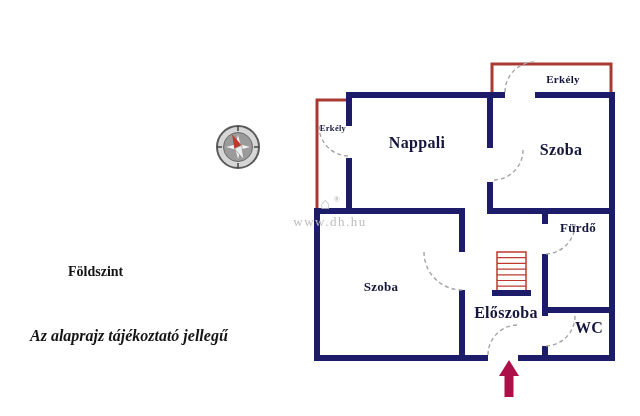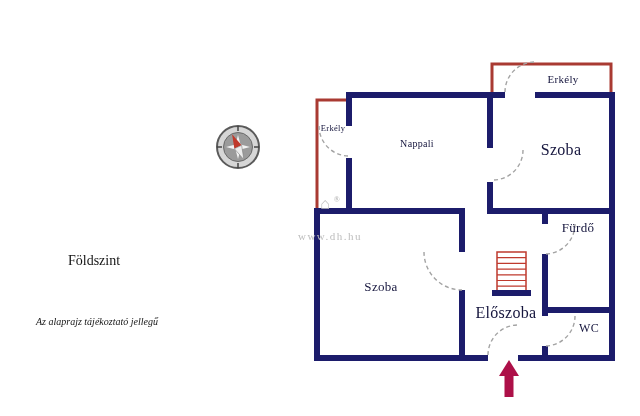--- a/index.html
+++ b/index.html
@@ -7,31 +7,31 @@
   .canvas{position:relative;width:640px;height:416px;background:#fff;}
   svg.plan{position:absolute;left:0;top:0;width:640px;height:416px;}
 
   .wall{fill:var(--wall-color,#1c1c6b);}
   .balcony-line{fill:none;stroke:var(--balcony-color,#a93a32);stroke-width:3;}
   .door-arc-path{fill:none;stroke:var(--door-color,#a3a3a3);stroke-width:1.4;stroke-dasharray:4 3;}
   .stair-box{fill:#ffffff;stroke:var(--stairs-color,#bf3a2e);stroke-width:1.5;}
   .stair-rungs{stroke:var(--stairs-color,#bf3a2e);stroke-width:1.2;}
   .arrow{fill:var(--arrow-color,#ad1048);}
 
-  .room-label{position:absolute;transform:translate(-50%,-50%);font-weight:normal;
+  .room-label{position:absolute;transform:translate(-50%,-50%);font-weight:bold;
     color:var(--label-color,#15153d);white-space:nowrap;letter-spacing:.3px;}
-  .side-label{position:absolute;font-weight:normal;color:var(--text-color,#141414);white-space:nowrap;}
+  .side-label{position:absolute;font-weight:bold;color:var(--text-color,#141414);white-space:nowrap;margin-top:11px;}
 
   .watermark{position:absolute;transform:translateX(-50%);text-align:center;
     color:var(--watermark-color,#bdbdbd);}
   .wm-brand{display:flex;align-items:center;justify-content:center;gap:4px;
     font-size:14px;font-weight:bold;letter-spacing:2.5px;}
   .wm-house{font-size:16px;letter-spacing:0;}
   .wm-reg{font-size:8px;align-self:flex-start;letter-spacing:0;}
-  .wm-url{font-size:11px;letter-spacing:1.5px;margin-top:17px;}
+  .wm-url{font-size:13px;letter-spacing:1.5px;margin-top:1px;}
 </style>
 </head>
 <body>
 
 <div class="canvas">
 
   <svg class="plan" viewBox="0 0 640 416">
 
     <g>
       <path class="balcony-line" d="M492 96 L492 64 L611 64 L611 96"></path>
@@ -82,31 +82,31 @@
       <circle r="14.5" fill="#9b9b9b" stroke="#6a6a6a" stroke-width="1"></circle>
       <path d="M0,-21 L0,-16 M0,16 L0,21 M-21,0 L-16,0 M16,0 L21,0" stroke="#444444" stroke-width="1.5"></path>
       <polygon points="0,-12 2.5,-2.5 12,0 2.5,2.5 0,12 -2.5,2.5 -12,0 -2.5,-2.5" fill="#f2f2f2"></polygon>
       <g transform="rotate(-25)">
         <polygon points="0,-14 4,0 -4,0" fill="#c0392b"></polygon>
         <polygon points="0,14 4,0 -4,0" fill="#ececec" stroke="#777777" stroke-width="0.5"></polygon>
       </g>
     </g>
   </svg>
 
-  <div class="room-label" style="left:417px;top:143px;font-size:10px;">Nappali</div>
+  <div class="room-label" style="left:417px;top:143px;font-size:16px;">Nappali</div>
   <div class="room-label" style="left:561px;top:150px;font-size:16px;">Szoba</div>
   <div class="room-label" style="left:381px;top:287px;font-size:13px;">Szoba</div>
   <div class="room-label" style="left:506px;top:313px;font-size:16px;">Előszoba</div>
   <div class="room-label" style="left:578px;top:228px;font-size:13px;">Fürdő</div>
-  <div class="room-label" style="left:589px;top:328px;font-size:12px;">WC</div>
+  <div class="room-label" style="left:589px;top:328px;font-size:16px;">WC</div>
   <div class="room-label" style="left:563px;top:79px;font-size:11px;">Erkély</div>
   <div class="room-label" style="left:333px;top:128px;font-size:8.5px;">Erkély</div>
 
   <div class="side-label" style="left:68px;top:253px;font-size:14px;">Földszint</div>
-  <div class="side-label" style="left:36px;top:316px;font-size:10px;font-style:italic;">Az alaprajz tájékoztató jellegű</div>
+  <div class="side-label" style="left:30px;top:316px;font-size:16px;font-style:italic;">Az alaprajz tájékoztató jellegű</div>
 
   <div class="watermark" style="left:330px;top:195px;">
     <div class="wm-brand">
       <span class="wm-house">⌂</span>
       <span class="wm-reg">®</span>
     </div>
     <div class="wm-url">www.dh.hu</div>
   </div>
 
 </div>

